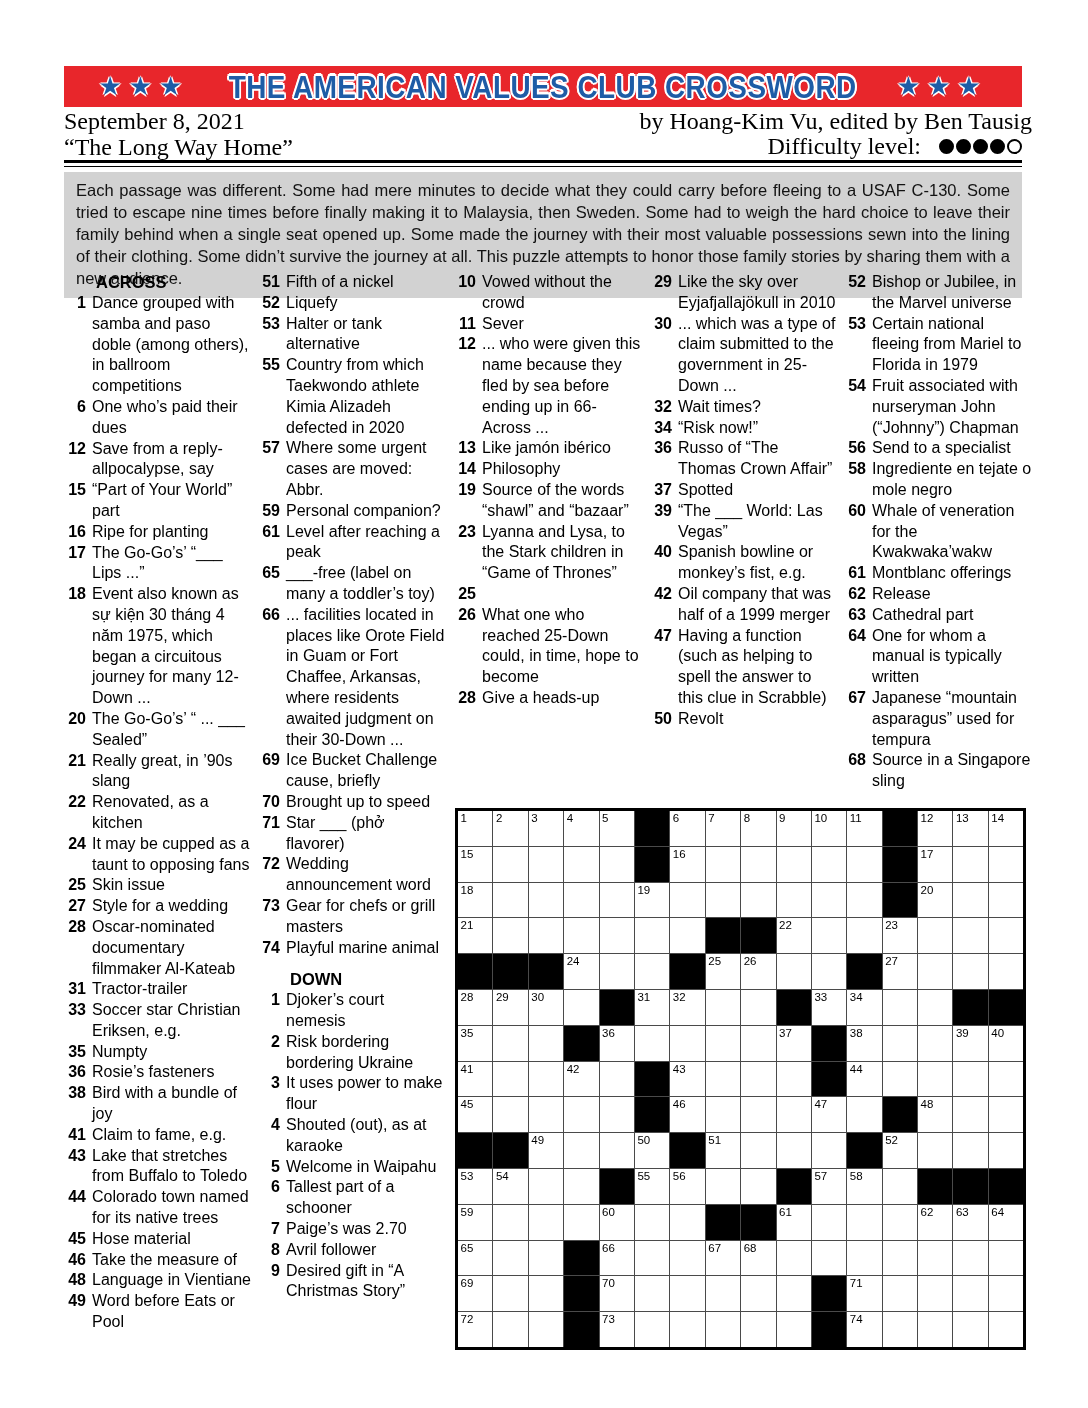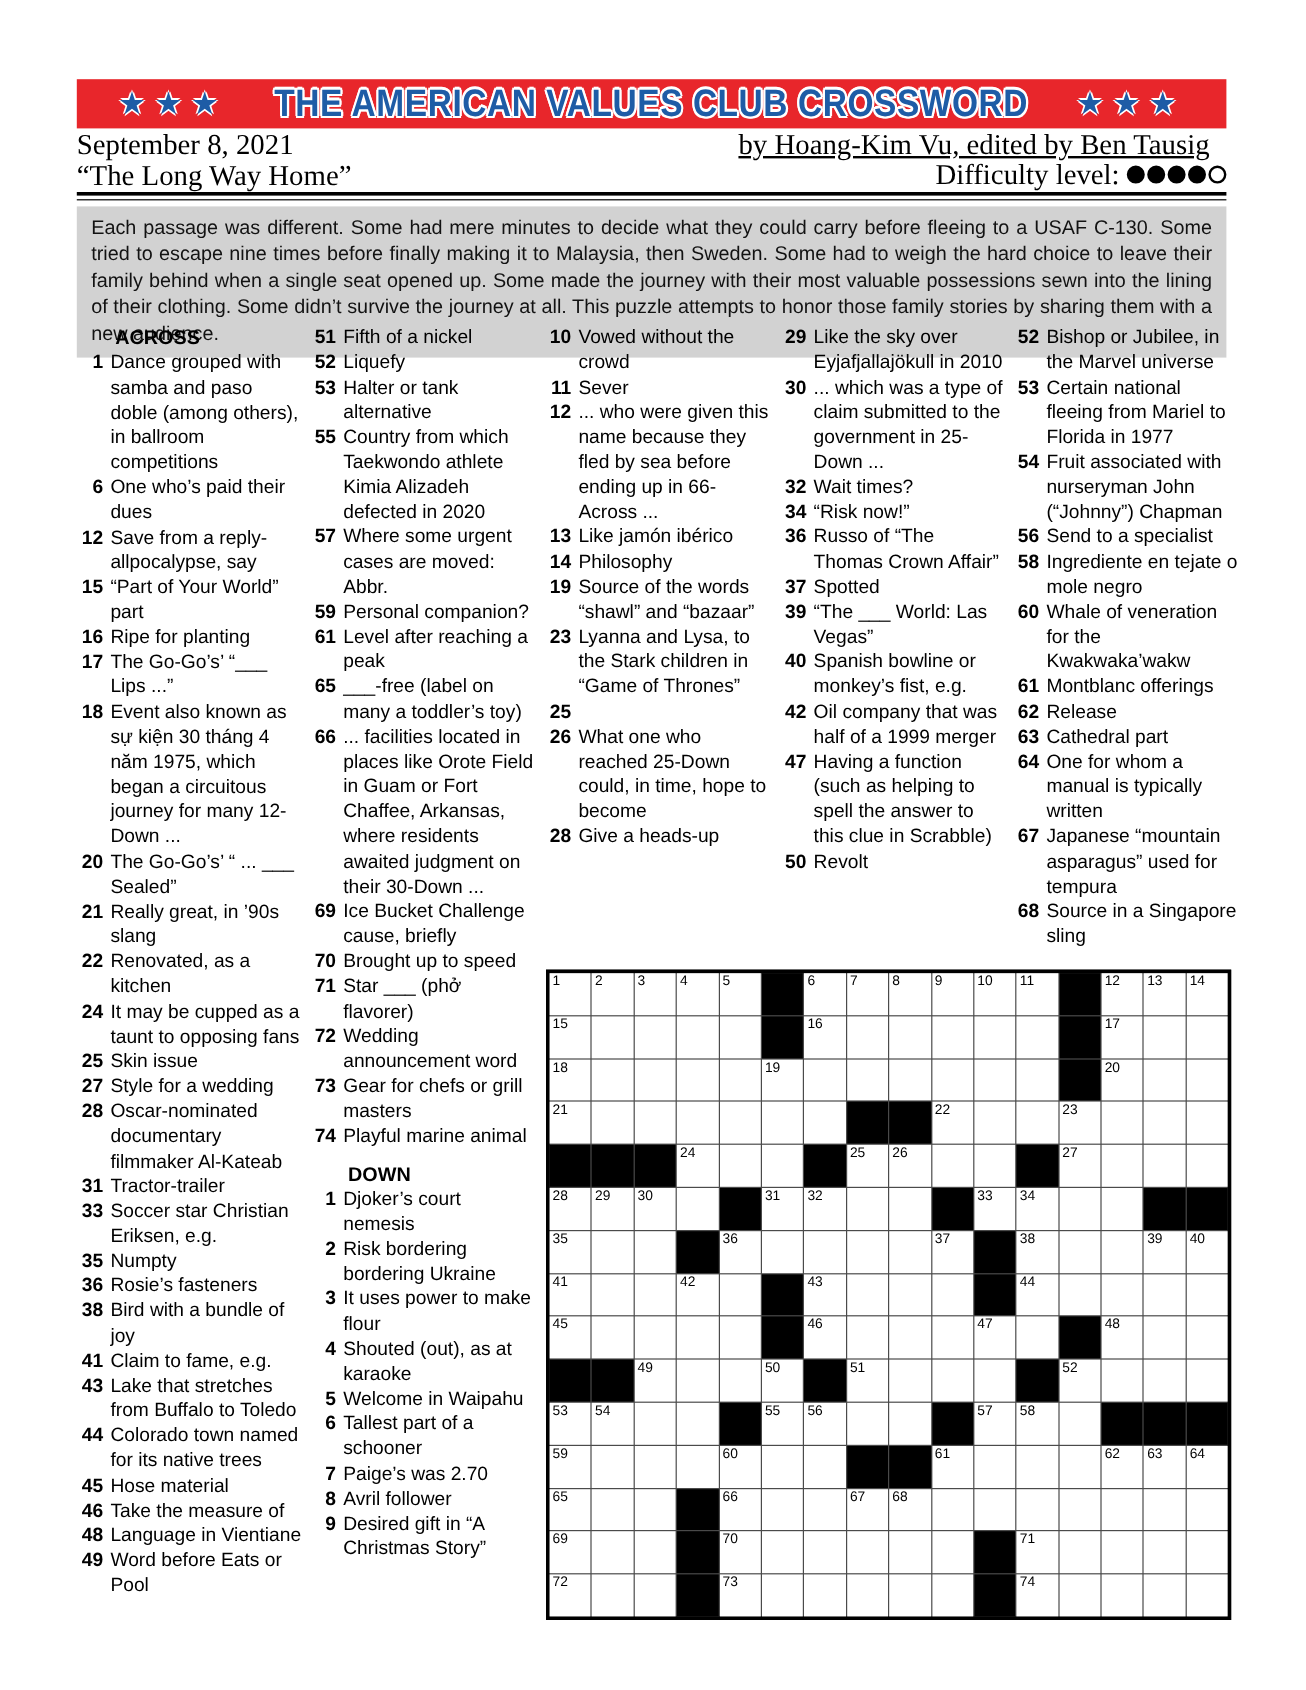--- a/index.html
+++ b/index.html
@@ -20,22 +20,22 @@
   .banner-title{
     font-weight:bold;font-size:30px;line-height:1;color:#1e5ca6;white-space:nowrap;
     transform:scale(0.93,1.06);letter-spacing:0.5px;
     text-shadow:2px 0 0 #fff,-2px 0 0 #fff,0 2px 0 #fff,0 -2px 0 #fff,
                 1.5px 1.5px 0 #fff,-1.5px -1.5px 0 #fff,1.5px -1.5px 0 #fff,-1.5px 1.5px 0 #fff;
   }
   
   .hdr{position:absolute;font-family:"Liberation Serif",serif;font-size:24px;line-height:25px;}
   .hdr-date{left:64px;top:109px;}
   .hdr-sub{left:64px;top:135px;}
-  .hdr-byline{right:80px;top:109px;text-align:right;text-decoration:underline;}
-  .hdr-diff{right:66px;top:134px;text-align:right;display:flex;align-items:flex-end;gap:4px;}
+  .hdr-byline{right:56px;top:109px;text-align:right;}
+  .hdr-diff{right:66px;top:134px;text-align:right;display:flex;align-items:flex-end;gap:16px;}
   .dot{width:15px;height:15px;border-radius:50%;border:2.5px solid #000;display:inline-block;box-sizing:border-box;margin-left:2px;}
   .dot.filled{background:#000;}
   .rule-a{position:absolute;left:64px;top:160px;width:958px;border-top:3.5px solid #000;}
   .rule-b{position:absolute;left:64px;top:166px;width:958px;border-top:1.8px solid #000;}
   
   .intro{
     position:absolute;left:64px;top:172px;width:958px;box-sizing:border-box;
     background:#d2d2d2;padding:7px 12px 9px 12px;
     font-size:16.5px;line-height:22px;color:#121212;text-align:justify;
   }
@@ -378,21 +378,21 @@
       <span class="ctext">Revolt</span>
     </div>
   </div>
 <div class="clue-col" id="clue-col-5">
     <div class="clue">
       <span class="cnum">52</span>
       <span class="ctext">Bishop or Jubilee, in the Marvel universe</span>
     </div>
     <div class="clue">
       <span class="cnum">53</span>
-      <span class="ctext">Certain national fleeing from Mariel to Florida in 1977</span>
+      <span class="ctext">Certain national fleeing from Mariel to Florida in 1979</span>
     </div>
     <div class="clue">
       <span class="cnum">54</span>
       <span class="ctext">Fruit associated with nurseryman John (“Johnny”) Chapman</span>
     </div>
     <div class="clue">
       <span class="cnum">56</span>
       <span class="ctext">Send to a specialist</span>
     </div>
     <div class="clue">

